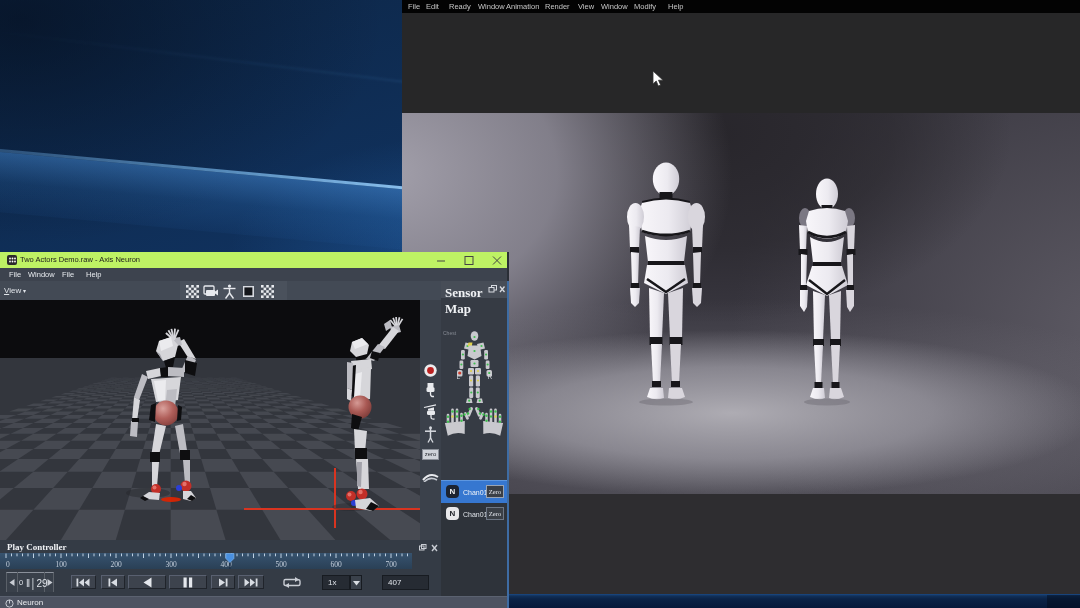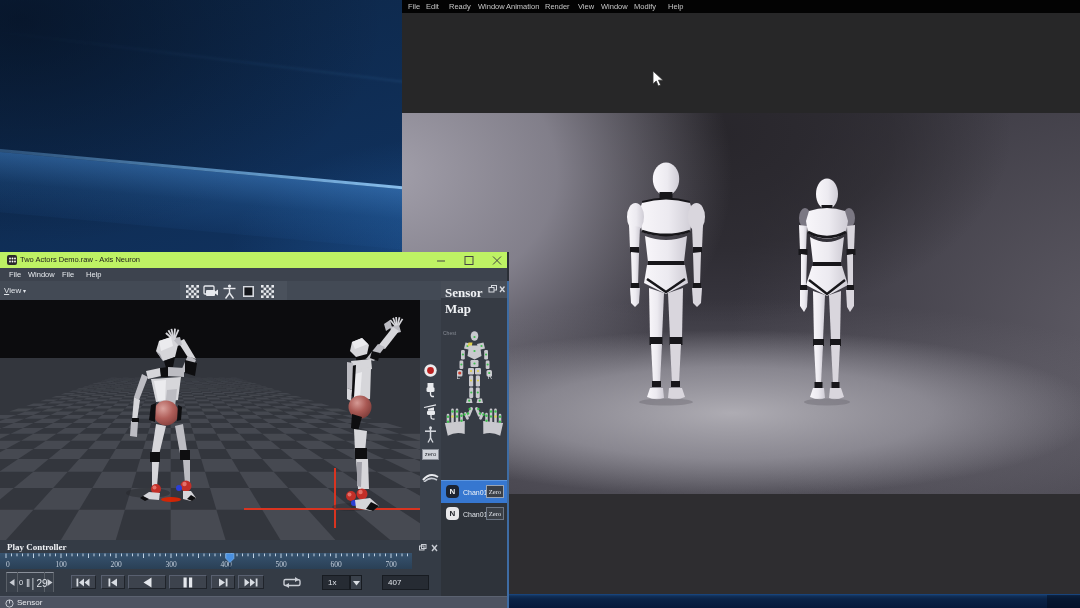--- a/index.html
+++ b/index.html
@@ -1037,14 +1037,14 @@
         <polygon points="0,0 7,0 3.5,4.5" fill="#d8dce2"></polygon>
       </svg>
     <div class="abs" style="left:382px;top:35px;width:47px;height:15px;background:#262b33;border:1px solid #171b21;color:#dfe3e9;font-size:8px;line-height:14px"><span style="margin-left:5px">407</span></div>
   </div>
   <div class="abs" id="axdock"></div>
   <div class="abs" id="axstatus">
     <svg class="abs" style="left:5px;top:2px" width="9" height="9">
         <circle cx="4.5" cy="4.5" r="3.6" fill="none" stroke="#c6cad2" stroke-width="1"></circle>
         <line x1="4.5" y1="1" x2="4.5" y2="4.5" stroke="#c6cad2" stroke-width="1"></line>
       </svg>
-    <span class="abs" style="left:17px;top:1px">Sensor</span>
+    <span class="abs" style="left:17px;top:1px">Neuron</span>
   </div>
 </div>
 </body></html>

